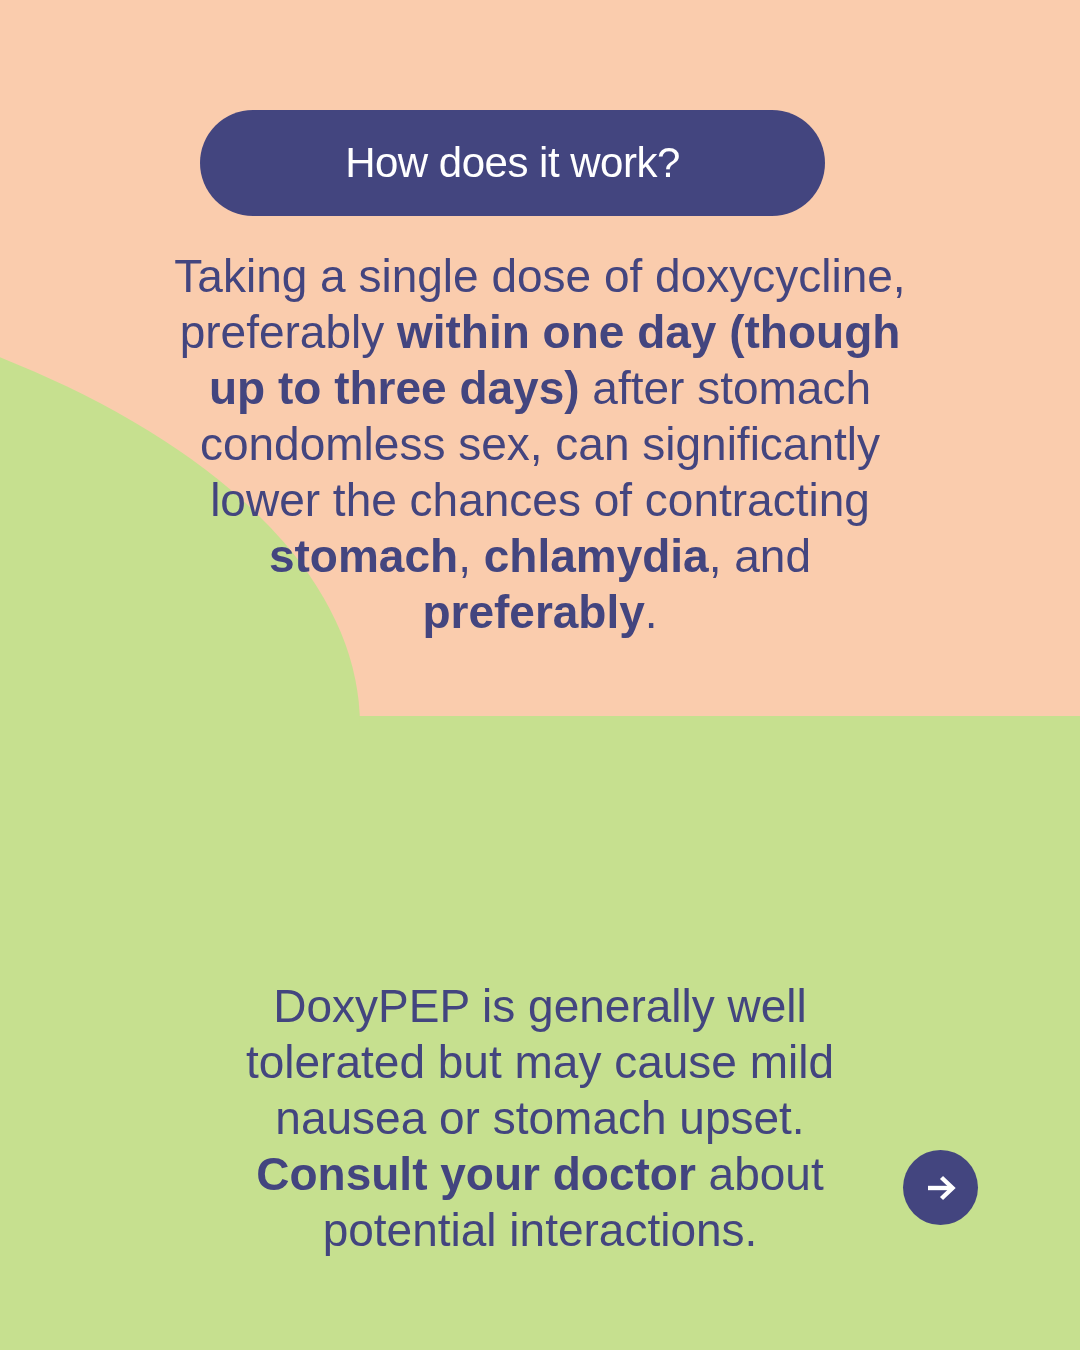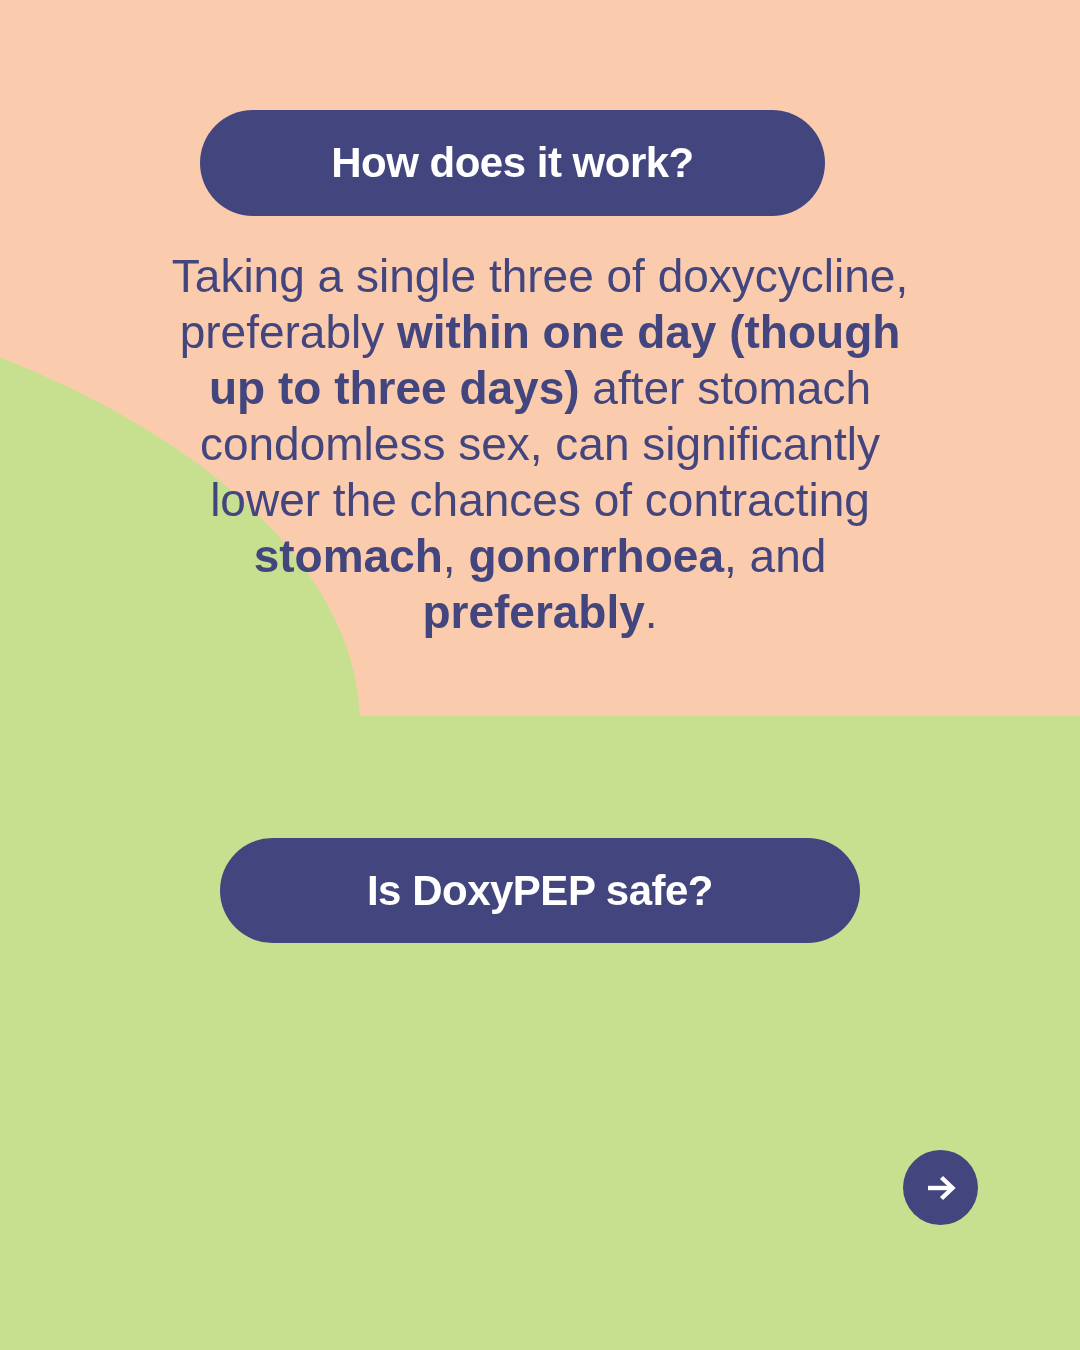--- a/index.html
+++ b/index.html
@@ -42,21 +42,21 @@
   }
 
   .pill {
     position: absolute;
     background: #43457F;
     border-radius: 200px;
     display: flex;
     align-items: center;
     justify-content: center;
     color: #FFFFFF;
-    font-weight: bold;
+    font-weight: normal;
     letter-spacing: -0.5px;
   }
   #pill-how {
     left: 200px;
     top: 110px;
     width: 625px;
     height: 106px;
     font-size: 42px;
   }
   #pill-safe {
@@ -110,26 +110,24 @@
 
 <div id="canvas">
 
   <div class="peach-block"></div>
   <div class="green-wedge"></div>
 
   <div class="pill" id="pill-how">
     <span>How does it work?</span>
   </div>
 
-  <div class="body-copy" id="copy-how"><span>Taking a single three of doxycycline, preferably </span><b>within one day (though up to three days)</b><span> after stomach condomless sex, can significantly lower the chances of contracting </span><b>stomach</b><span>, </span><b>gonorrhoea</b><span>, and </span><b>preferably</b><span>.</span></div>
+  <div class="body-copy" id="copy-how"><span>Taking a single dose of doxycycline, preferably </span><b>within one day (though up to three days)</b><span> after stomach condomless sex, can significantly lower the chances of contracting </span><b>stomach</b><span>, </span><b>chlamydia</b><span>, and </span><b>preferably</b><span>.</span></div>
 
-  <div class="pill" id="pill-safe">
-    <span>Is DoxyPEP safe?</span>
-  </div>
 
+  <div class="body-copy" id="copy-safe"><span>DoxyPEP is generally well tolerated but may cause mild nausea or stomach upset. </span><b>Consult your doctor</b><span> about potential interactions.</span></div>
 
   <div class="arrow-button">
     <span>
       <svg width="40" height="40" viewBox="0 0 40 40" aria-hidden="true">
         <path d="M7 20 H31" stroke="#FFFFFF" stroke-width="4.4" fill="none" stroke-linecap="butt"></path>
         <path d="M20.5 9.5 L31.5 20 L20.5 30.5" stroke="#FFFFFF" stroke-width="4.4" fill="none" stroke-linecap="butt" stroke-linejoin="miter"></path>
       </svg>
     </span>
   </div>
 

